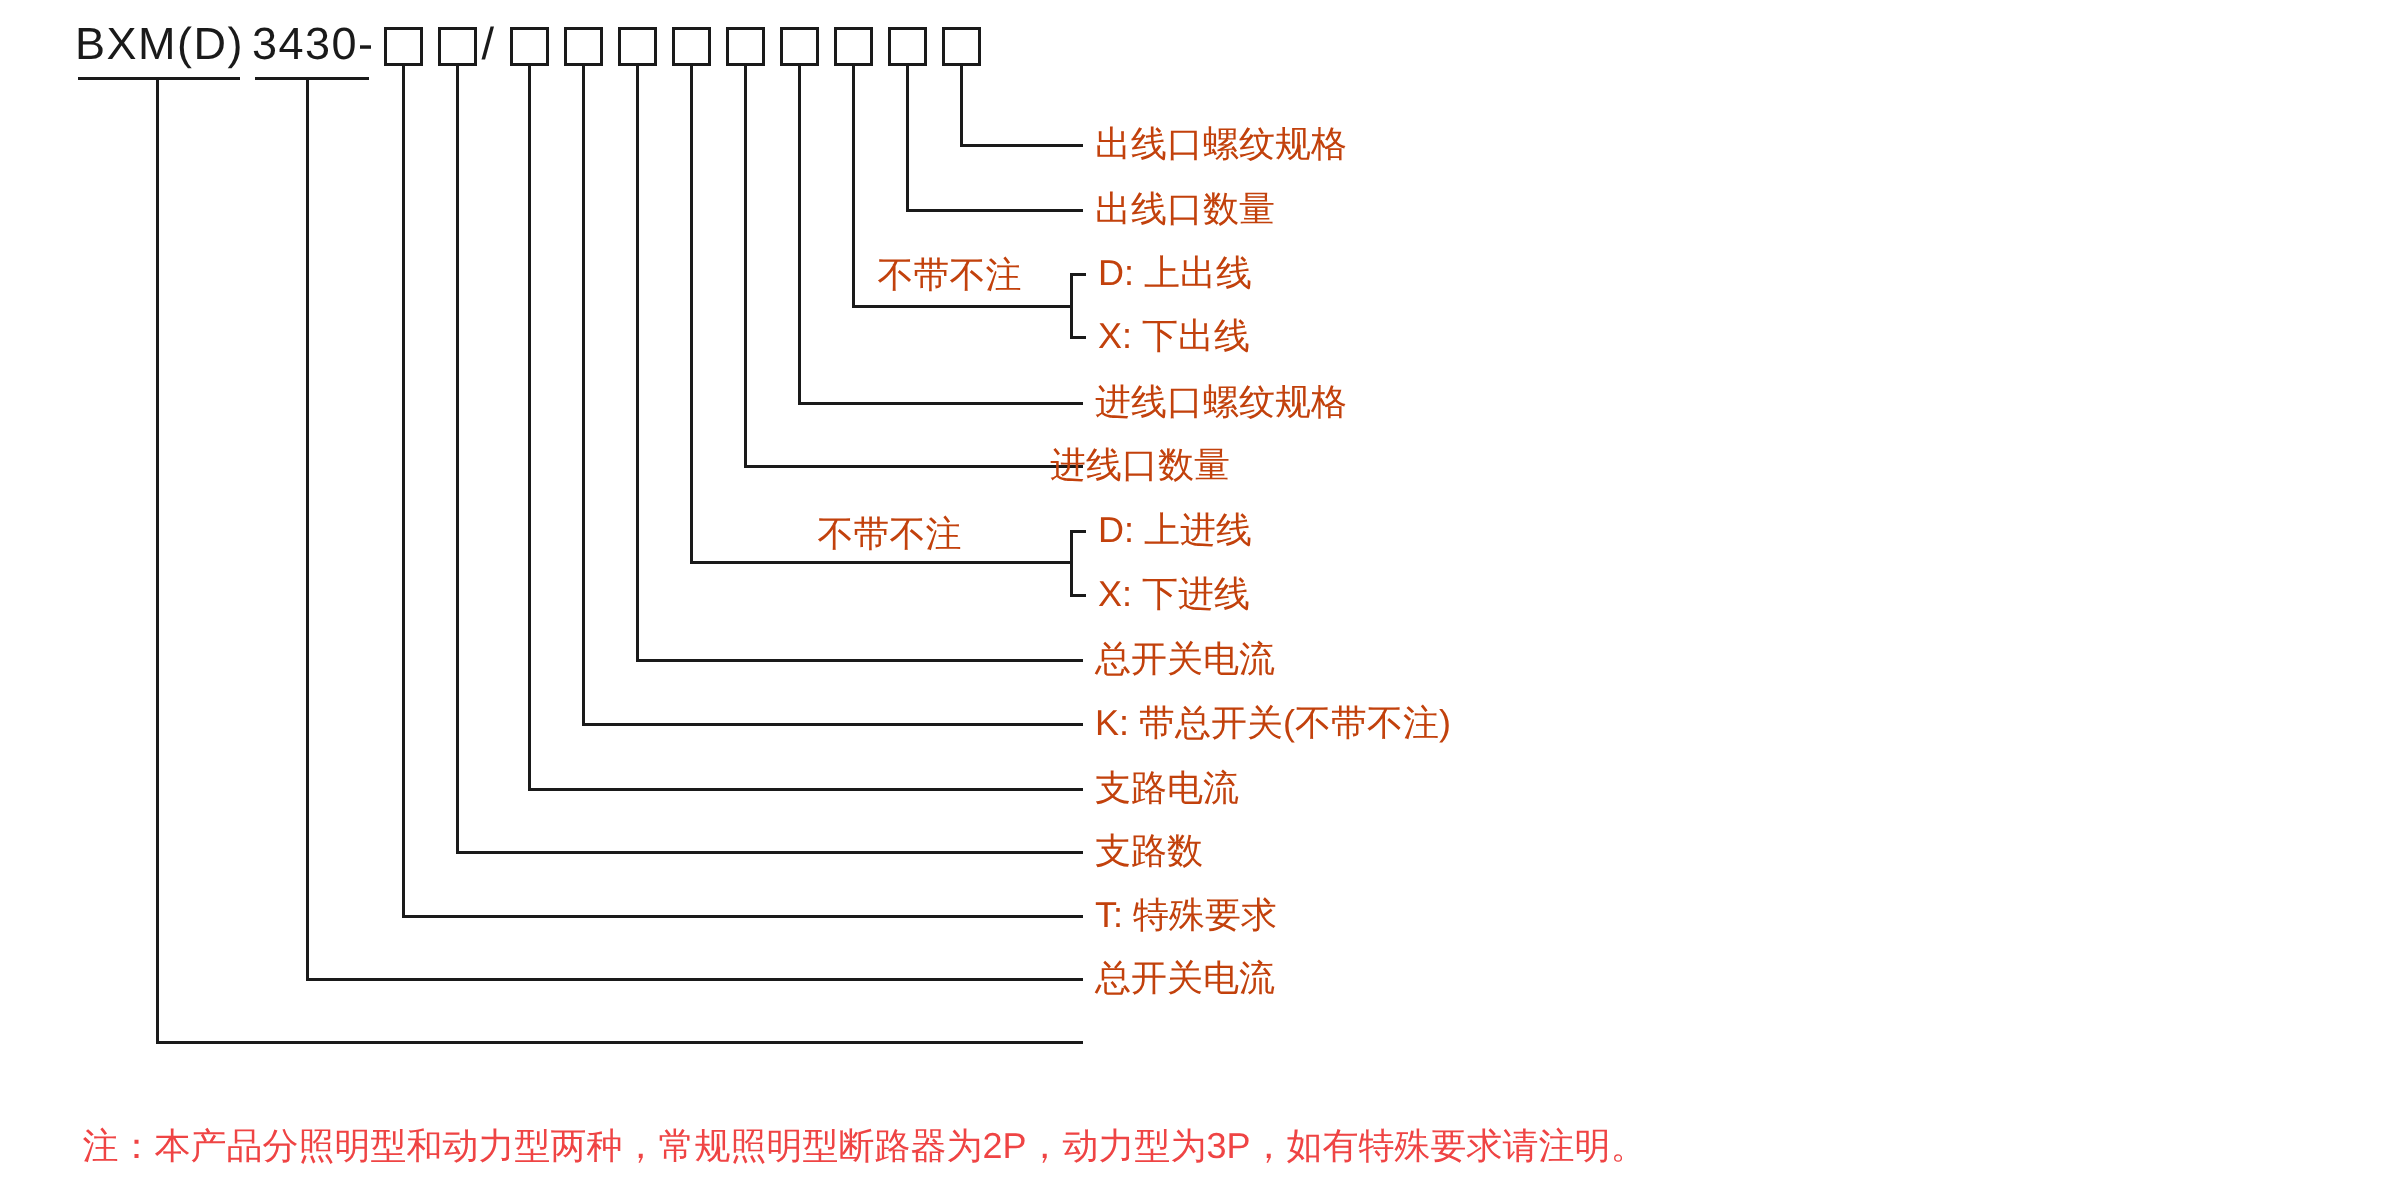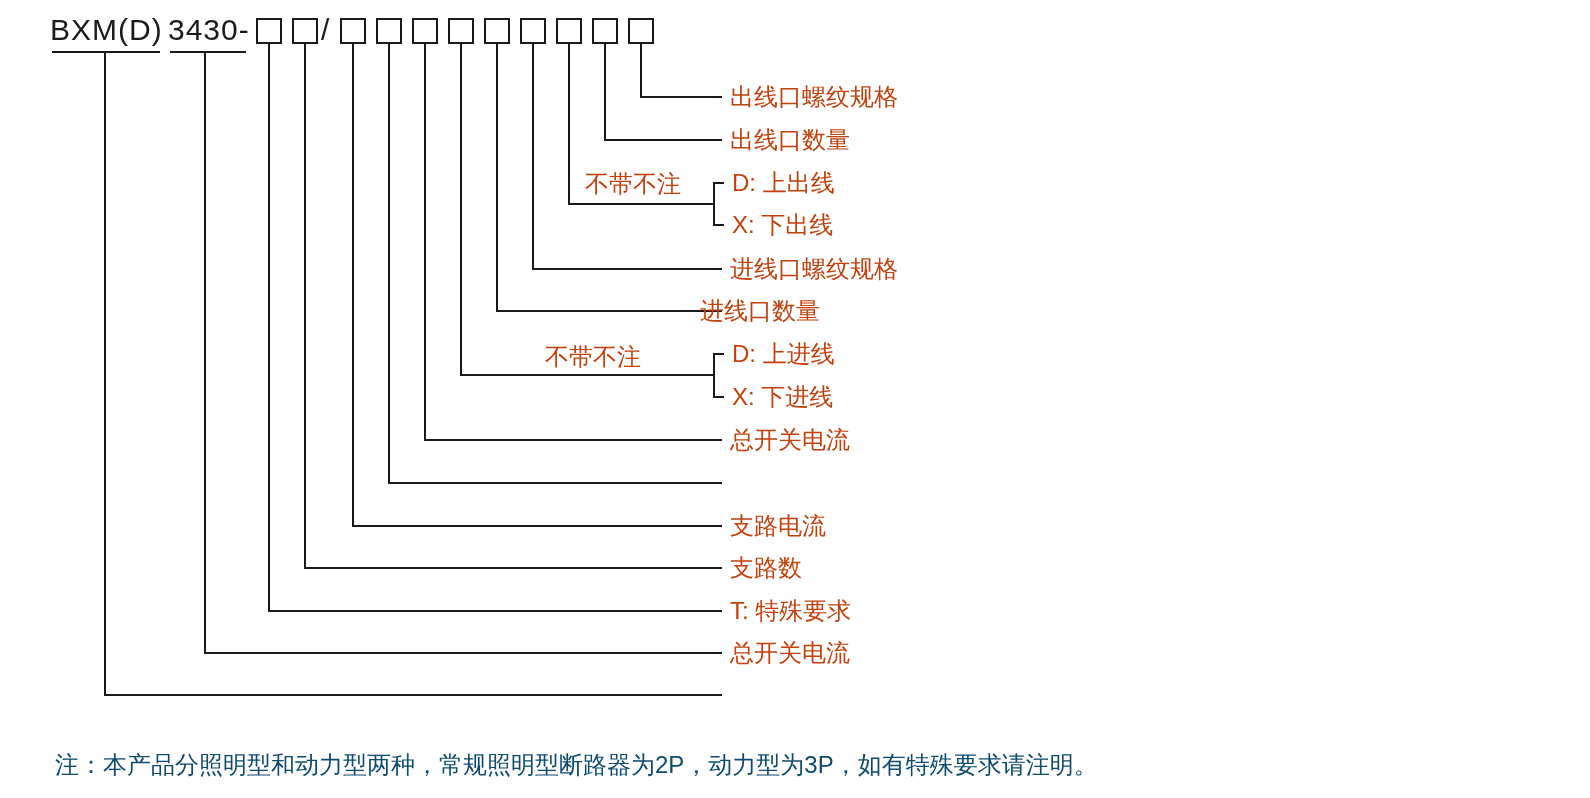--- a/index.html
+++ b/index.html
@@ -43,21 +43,21 @@
     white-space: nowrap;
     color: #c2410c;
   }
   .note {
     position: absolute;
     left: 55px;
     top: 751px;
     font-size: 24px;
     line-height: 28px;
     white-space: nowrap;
-    color: #0c4a6e;
+    color: #ef4444;
   }
 </style>
 </head>
 <body>
 
 <div class="page">
 
   <svg class="lines" viewBox="0 0 1590 798" xmlns="http://www.w3.org/2000/svg" stroke="#1a1a1a" stroke-width="2" fill="none" shape-rendering="crispEdges">
     <path d="M52 52 H160"></path>
     <path d="M170 52 H246"></path>
@@ -97,20 +97,21 @@
   <div class="lbl" style="left:730px; top:126px">出线口数量</div>
   <div class="lbl" style="left:585px; top:170px">不带不注</div>
   <div class="lbl" style="left:732px; top:169px">D: 上出线</div>
   <div class="lbl" style="left:732px; top:211px">X: 下出线</div>
   <div class="lbl" style="left:730px; top:255px">进线口螺纹规格</div>
   <div class="lbl" style="left:700px; top:297px">进线口数量</div>
   <div class="lbl" style="left:545px; top:343px">不带不注</div>
   <div class="lbl" style="left:732px; top:340px">D: 上进线</div>
   <div class="lbl" style="left:732px; top:383px">X: 下进线</div>
   <div class="lbl" style="left:730px; top:426px">总开关电流</div>
+  <div class="lbl" style="left:730px; top:469px">K: 带总开关(不带不注)</div>
   <div class="lbl" style="left:730px; top:512px">支路电流</div>
   <div class="lbl" style="left:730px; top:554px">支路数</div>
   <div class="lbl" style="left:730px; top:597px">T: 特殊要求</div>
   <div class="lbl" style="left:730px; top:639px">总开关电流</div>
 
   <div class="note">注：本产品分照明型和动力型两种，常规照明型断路器为2P，动力型为3P，如有特殊要求请注明。</div>
 
 </div>
 
 </body></html>

